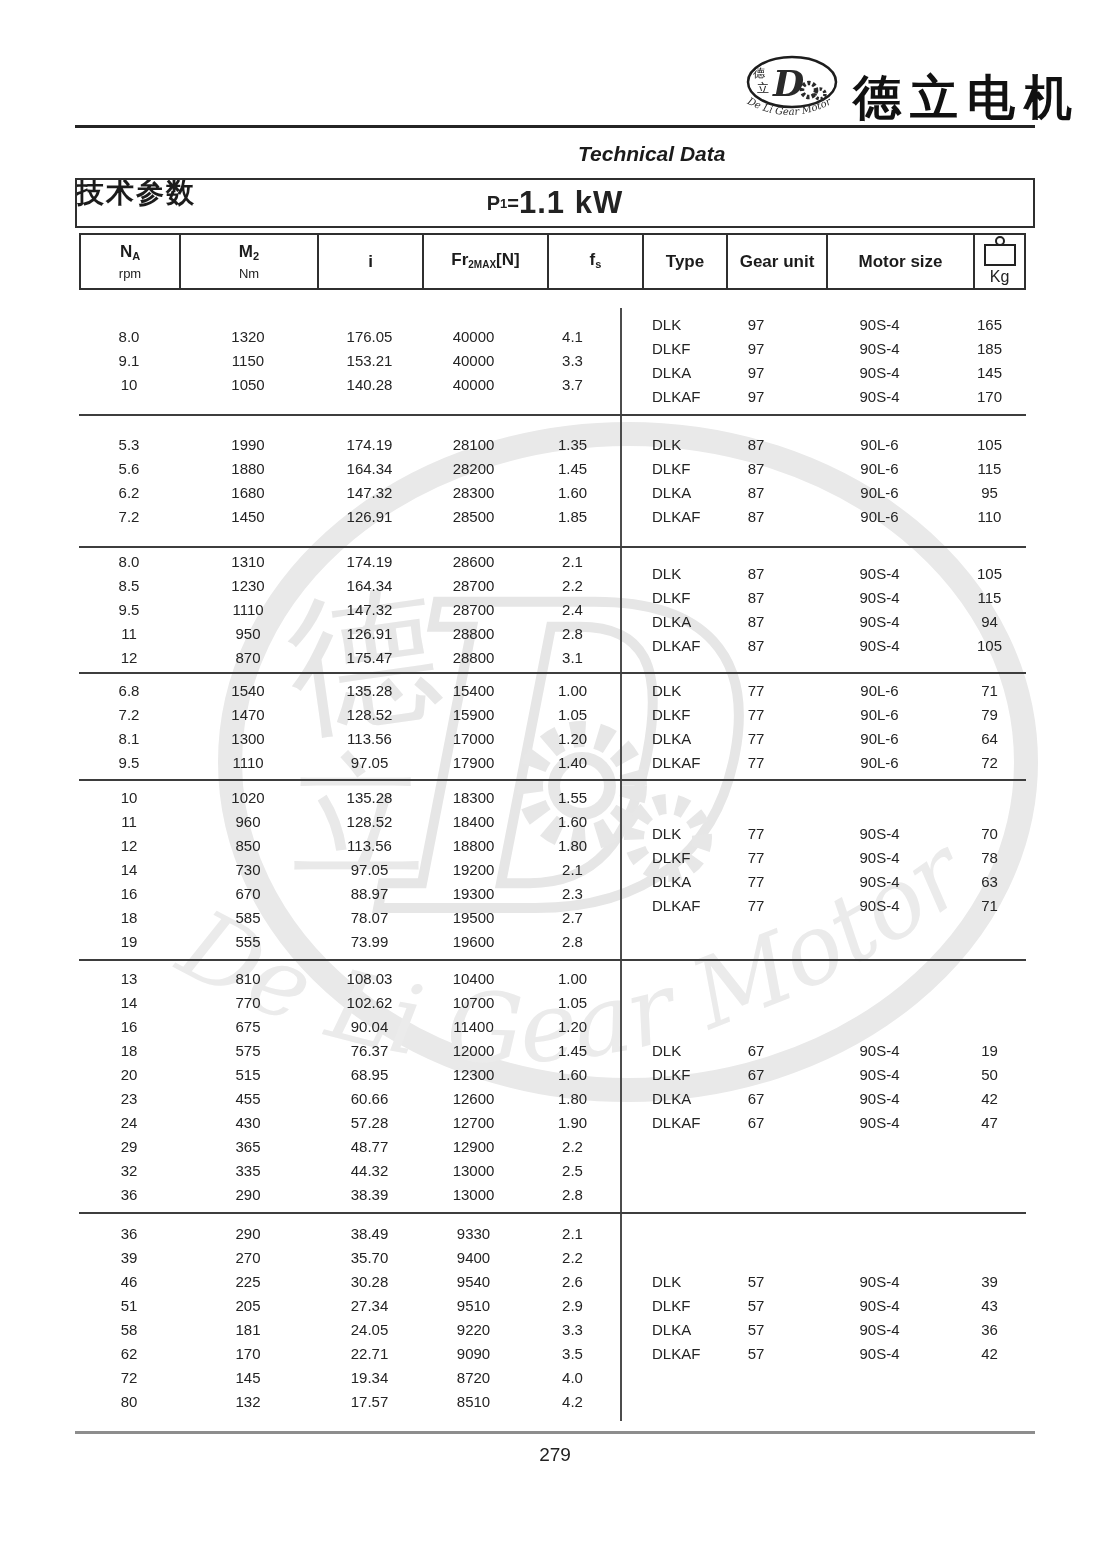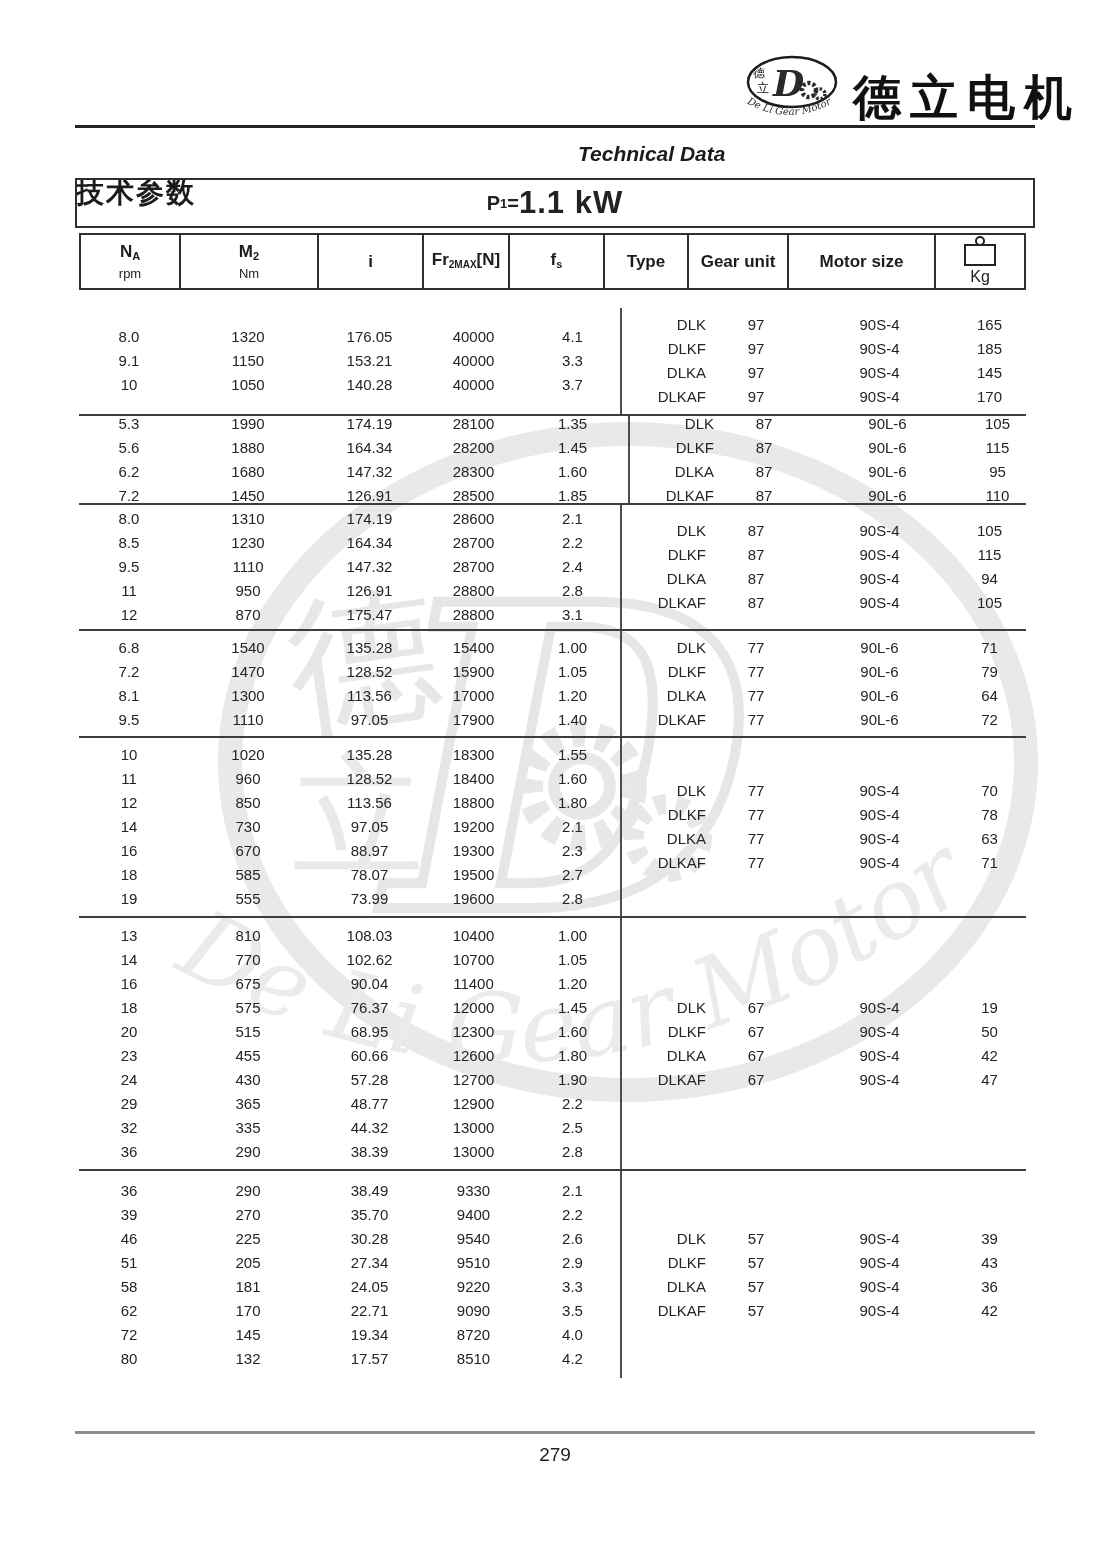--- a/index.html
+++ b/index.html
@@ -35,21 +35,21 @@
   
   .thead{
     position:absolute; left:79px; top:233px; width:947px; height:57px;
     border:2px solid #2f2f2f; display:flex;
   }
   .hcell{
     display:flex; flex-direction:column; align-items:center; justify-content:center;
     border-right:2px solid #2f2f2f; text-align:center;
   }
   .hcell:last-child{ border-right:none; flex:1; }
-  .w0{width:100px}.w1{width:138px}.w2{width:105px}.w3{width:86px}
+  .w0{width:100px}.w1{width:138px}.w2{width:105px}.w3{width:125px}
   .w4{width:95px}.w5{width:84px}.w6{width:100px}.w7{width:147px}
   .hmain{ line-height:19px; white-space:nowrap; }
   .hm{ font-size:17px; font-weight:bold; color:#1c1c1c; }
   .hsub{ font-size:11px; font-weight:bold; vertical-align:-3px; color:#1c1c1c; }
   .hsub.small{ font-size:10px; }
   .hunit{ font-size:13px; line-height:15px; color:#1c1c1c; }
   .kg-icon{ position:relative; width:32px; height:22px; border:2px solid #222; margin-top:8px; background:#fff; }
   .kg-icon::before{
     content:""; position:absolute; left:50%; top:-10px; transform:translateX(-50%);
     width:6px; height:6px; border:2px solid #222; border-radius:50%; background:#fff;
@@ -58,21 +58,21 @@
 
   
   .groups{ position:absolute; left:79px; top:308px; width:947px; }
   .group{ display:flex; border-bottom:2px solid #3d3d3d; }
   .group:last-child{ border-bottom:none; }
   .gleft{ width:541px; display:flex; flex-direction:column; justify-content:center; }
   .gright{ width:406px; border-left:2px solid #4c4c4c; display:flex; flex-direction:column; justify-content:center; }
   .row{ height:24px; line-height:24px; display:flex; font-size:15px; color:#242424; }
   .cell{ display:inline-block; text-align:center; white-space:nowrap; }
   .lc0{width:100px}.lc1{width:138px}.lc2{width:105px}.lc3{width:103px}.lc4{width:95px}
-  .rc0{width:84px; text-align:right; padding-left:30px;}
+  .rc0{width:84px; text-align:left; padding-left:30px;}
   .rc1{width:100px}.rc2{width:147px}.rc3{width:73px}
 
   
   .footer-rule{ position:absolute; left:75px; top:1431px; width:960px; height:3px; background:#8d8d8d; }
   .page-num{ position:absolute; left:75px; top:1444px; width:960px; text-align:center; font-size:19px; color:#222; }
 </style>
 </head>
 <body>
 
 <div class="page">
@@ -201,21 +201,21 @@
               <span class="cell rc3">145</span>
             </div>
             <div class="row">
               <span class="cell rc0">DLKAF</span>
               <span class="cell rc1">97</span>
               <span class="cell rc2">90S-4</span>
               <span class="cell rc3">170</span>
             </div>
           </div>
         </div>
-        <div class="group" style="height: 89px; gap: 8px;">
+        <div class="group" style="height: 132px;">
           <div class="gleft">
             <div class="row">
               <span class="cell lc0">5.3</span>
               <span class="cell lc1">1990</span>
               <span class="cell lc2">174.19</span>
               <span class="cell lc3">28100</span>
               <span class="cell lc4">1.35</span>
             </div>
             <div class="row">
               <span class="cell lc0">5.6</span>

